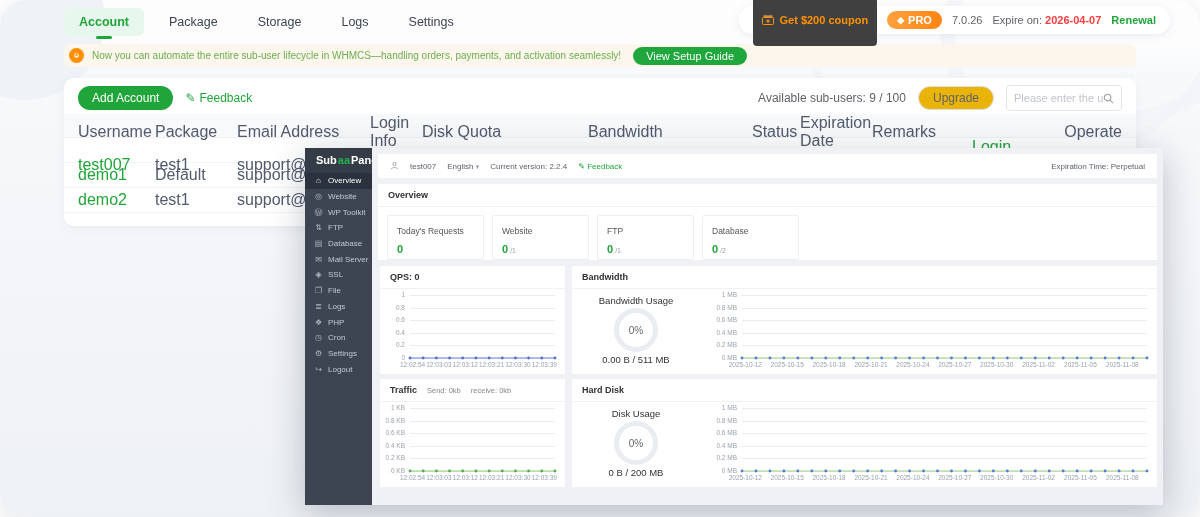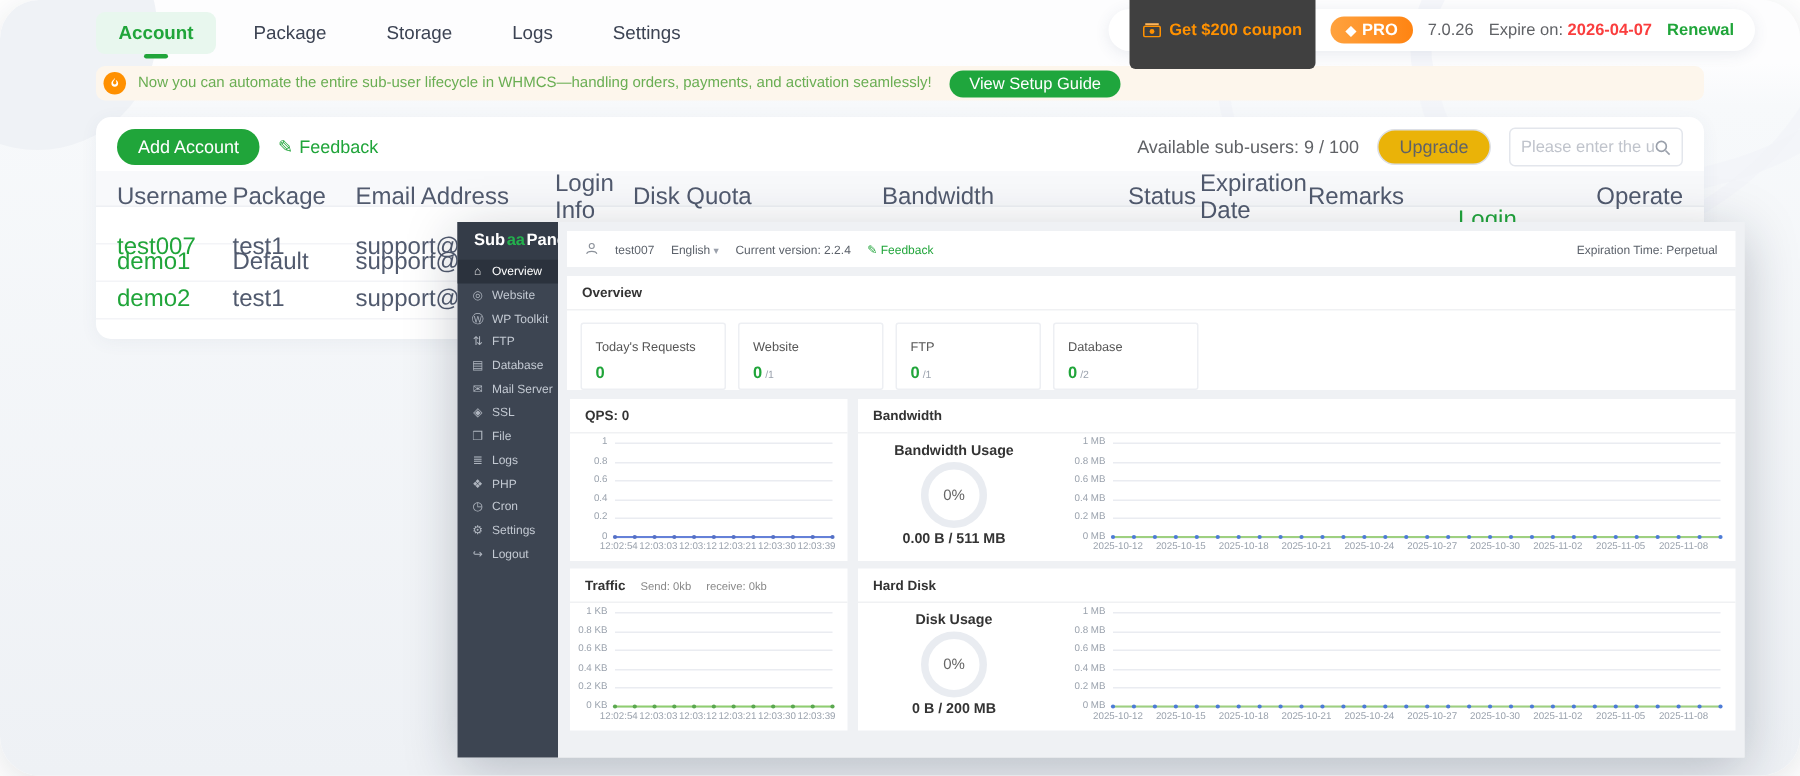--- a/index.html
+++ b/index.html
@@ -75,21 +75,21 @@
 .stat .lbl{font-size:8.5px;color:#555;}
 .stat .val{font-size:11px;color:#20a53a;font-weight:bold;margin-top:7px;}
 .stat .suf{font-size:7px;color:#9aa2ad;font-weight:normal;margin-left:2px;}
 .qps-card{left:8px;top:118px;width:185px;height:108px;}
 .bw-card{left:200px;top:118px;right:6px;height:108px;}
 .tr-card{left:8px;top:231px;width:185px;height:108px;}
 .hd-card{left:200px;top:231px;right:6px;height:108px;}
 .chart-plot{position:absolute;left:0;right:0;top:22px;bottom:0;}
 .chart-plot.offset{left:128px;}
 .gauge{position:absolute;left:0;top:22px;bottom:0;width:128px;display:flex;flex-direction:column;align-items:center;justify-content:space-between;padding:7px 0 9px;}
-.gauge-title,.gauge-usage{font-size:9.5px;font-weight:bold;color:#333;}
+.gauge-title,.gauge-usage{font-size:9.5px;font-weight:normal;color:#333;}
 .donut{width:44px;height:44px;border-radius:50%;border:5px solid #e9ecf1;display:flex;align-items:center;justify-content:center;font-size:10px;color:#666;}
 .ylab,.xlab{position:absolute;font-size:6.5px;color:#9aa2ad;white-space:nowrap;}
 .gline{position:absolute;height:1px;background:#eaecf1;}
 </style>
 </head>
 <body>
 
 <div class="app">
   <div class="blob"></div>
   <div class="deco d1"></div>

